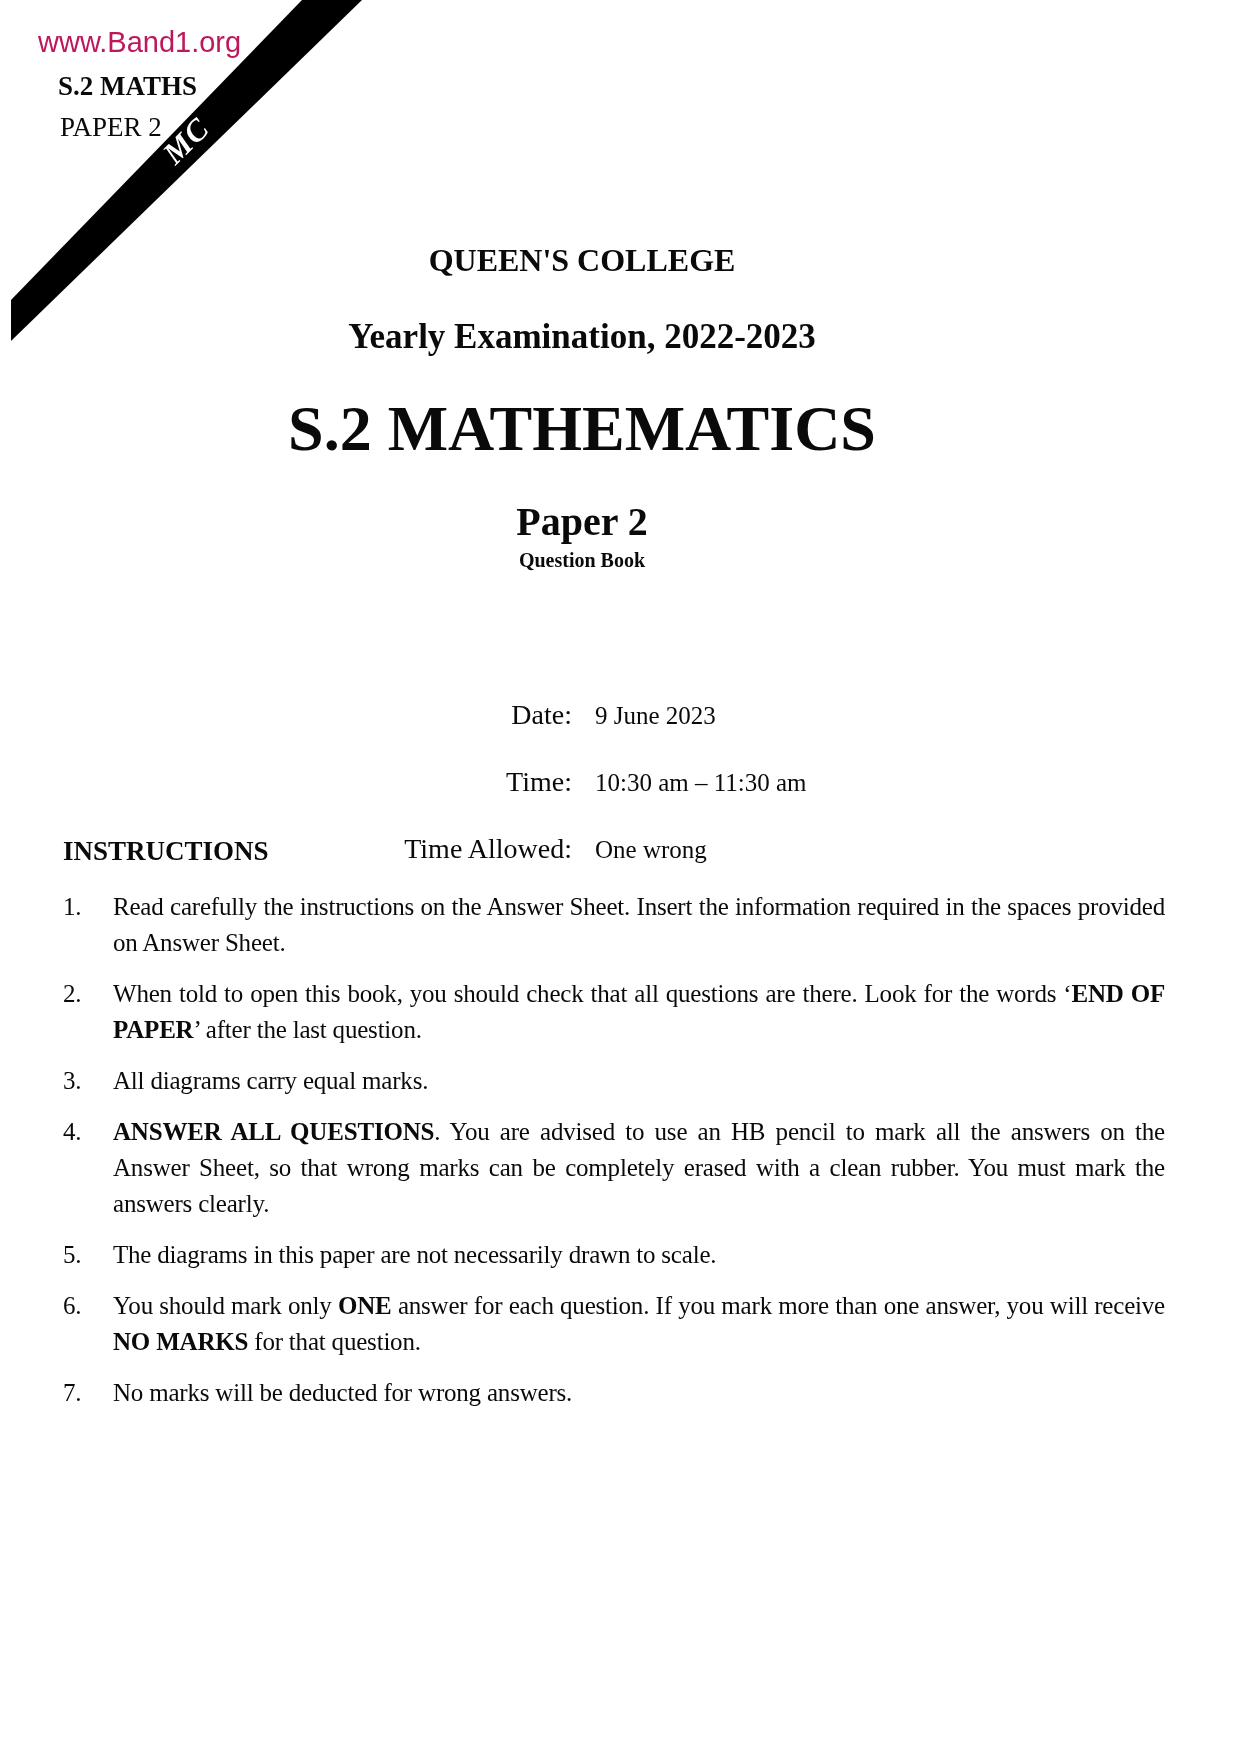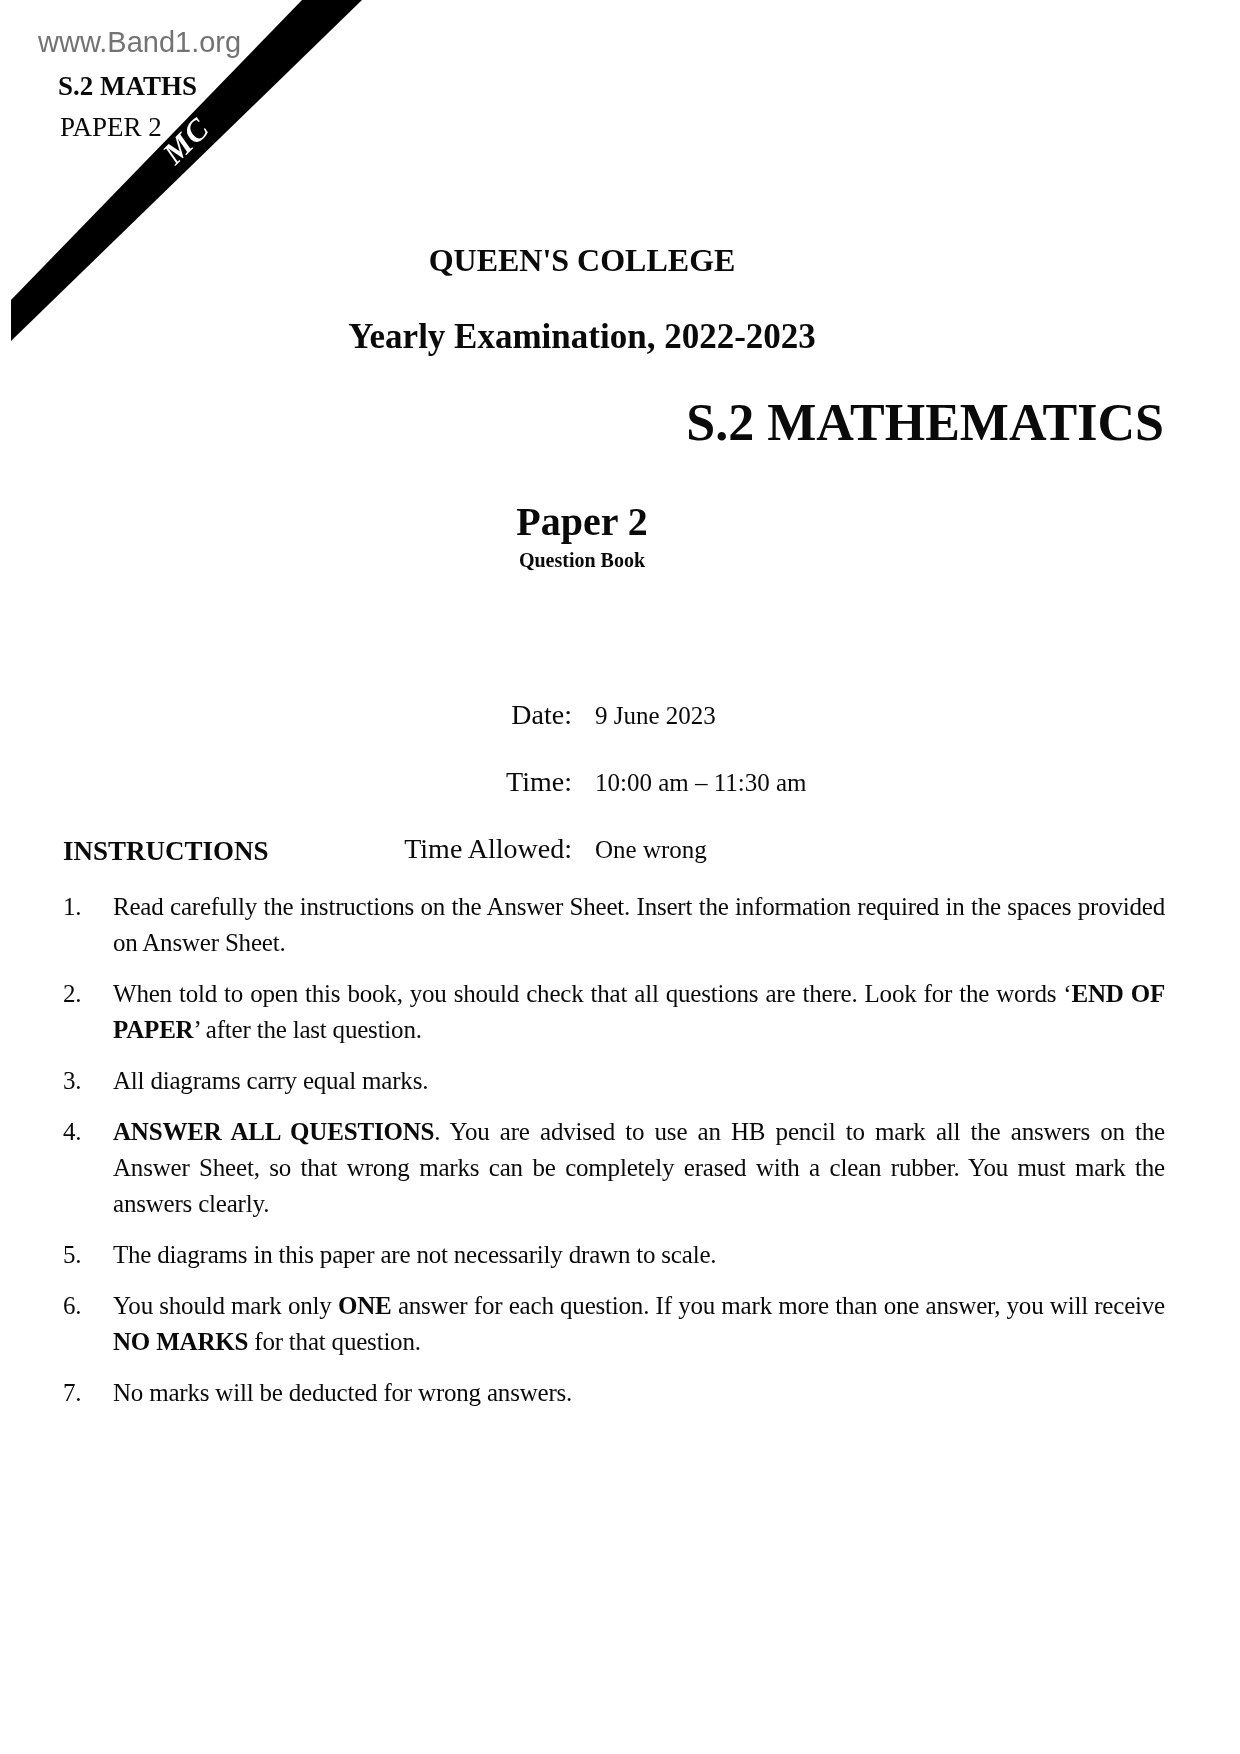--- a/index.html
+++ b/index.html
@@ -19,36 +19,36 @@
     transform:rotate(-45deg);
     font-family:"Liberation Serif", serif;
     font-style:italic;font-weight:bold;
     font-size:31px;color:#ffffff;
     letter-spacing:1px;
   }
   
   .corner{position:absolute;left:38px;top:28px;line-height:1;}
   .corner .site{
     font-family:"Liberation Sans", sans-serif;
-    font-size:29px;color:#737373;
+    font-size:29px;color:#be185d;
   }
   .corner .subj{
     font-family:"Liberation Serif", serif;
     font-weight:bold;font-size:27px;
     margin:16px 0 0 20px;
   }
   .corner .pap{
     font-family:"Liberation Serif", serif;
     font-size:27px;margin:14px 0 0 22px;
   }
   
   .title-line{position:absolute;left:0;width:1164px;text-align:center;font-weight:bold;line-height:1.1;}
   .t-school{top:243px;font-size:32px;}
   .t-exam{top:318px;font-size:35px;}
-  .t-subject{top:394px;font-size:52px;text-align:right;}
+  .t-subject{top:394px;font-size:64px;}
   .t-paper{top:500px;font-size:40px;}
   .t-book{top:549px;font-size:20px;}
   
   .meta{position:absolute;left:0;top:668px;width:1240px;}
   .meta-row{display:flex;align-items:baseline;line-height:38px;}
   .meta-label{width:572px;text-align:right;font-size:28px;flex:none;margin-top:28px;}
   .meta-value{margin-left:23px;font-size:25px;text-align:left;}
   
   .instructions{position:absolute;left:63px;top:833px;width:1102px;}
   .ins-heading{font-size:27px;font-weight:bold;margin:0 0 20px 0;line-height:36px;}
@@ -79,21 +79,21 @@
   <div class="title-line t-paper">Paper 2</div>
   <div class="title-line t-book">Question Book</div>
 
   <div class="meta">
     <div class="meta-row">
       <div class="meta-label">Date:</div>
       <div class="meta-value">9 June 2023</div>
     </div>
     <div class="meta-row">
       <div class="meta-label">Time:</div>
-      <div class="meta-value">10:00 am – 11:30 am</div>
+      <div class="meta-value">10:30 am – 11:30 am</div>
     </div>
     <div class="meta-row">
       <div class="meta-label">Time Allowed:</div>
       <div class="meta-value">One wrong</div>
     </div>
   </div>
 
   <div class="instructions">
     <div class="ins-heading">INSTRUCTIONS</div>
     <div id="instruction-list">

